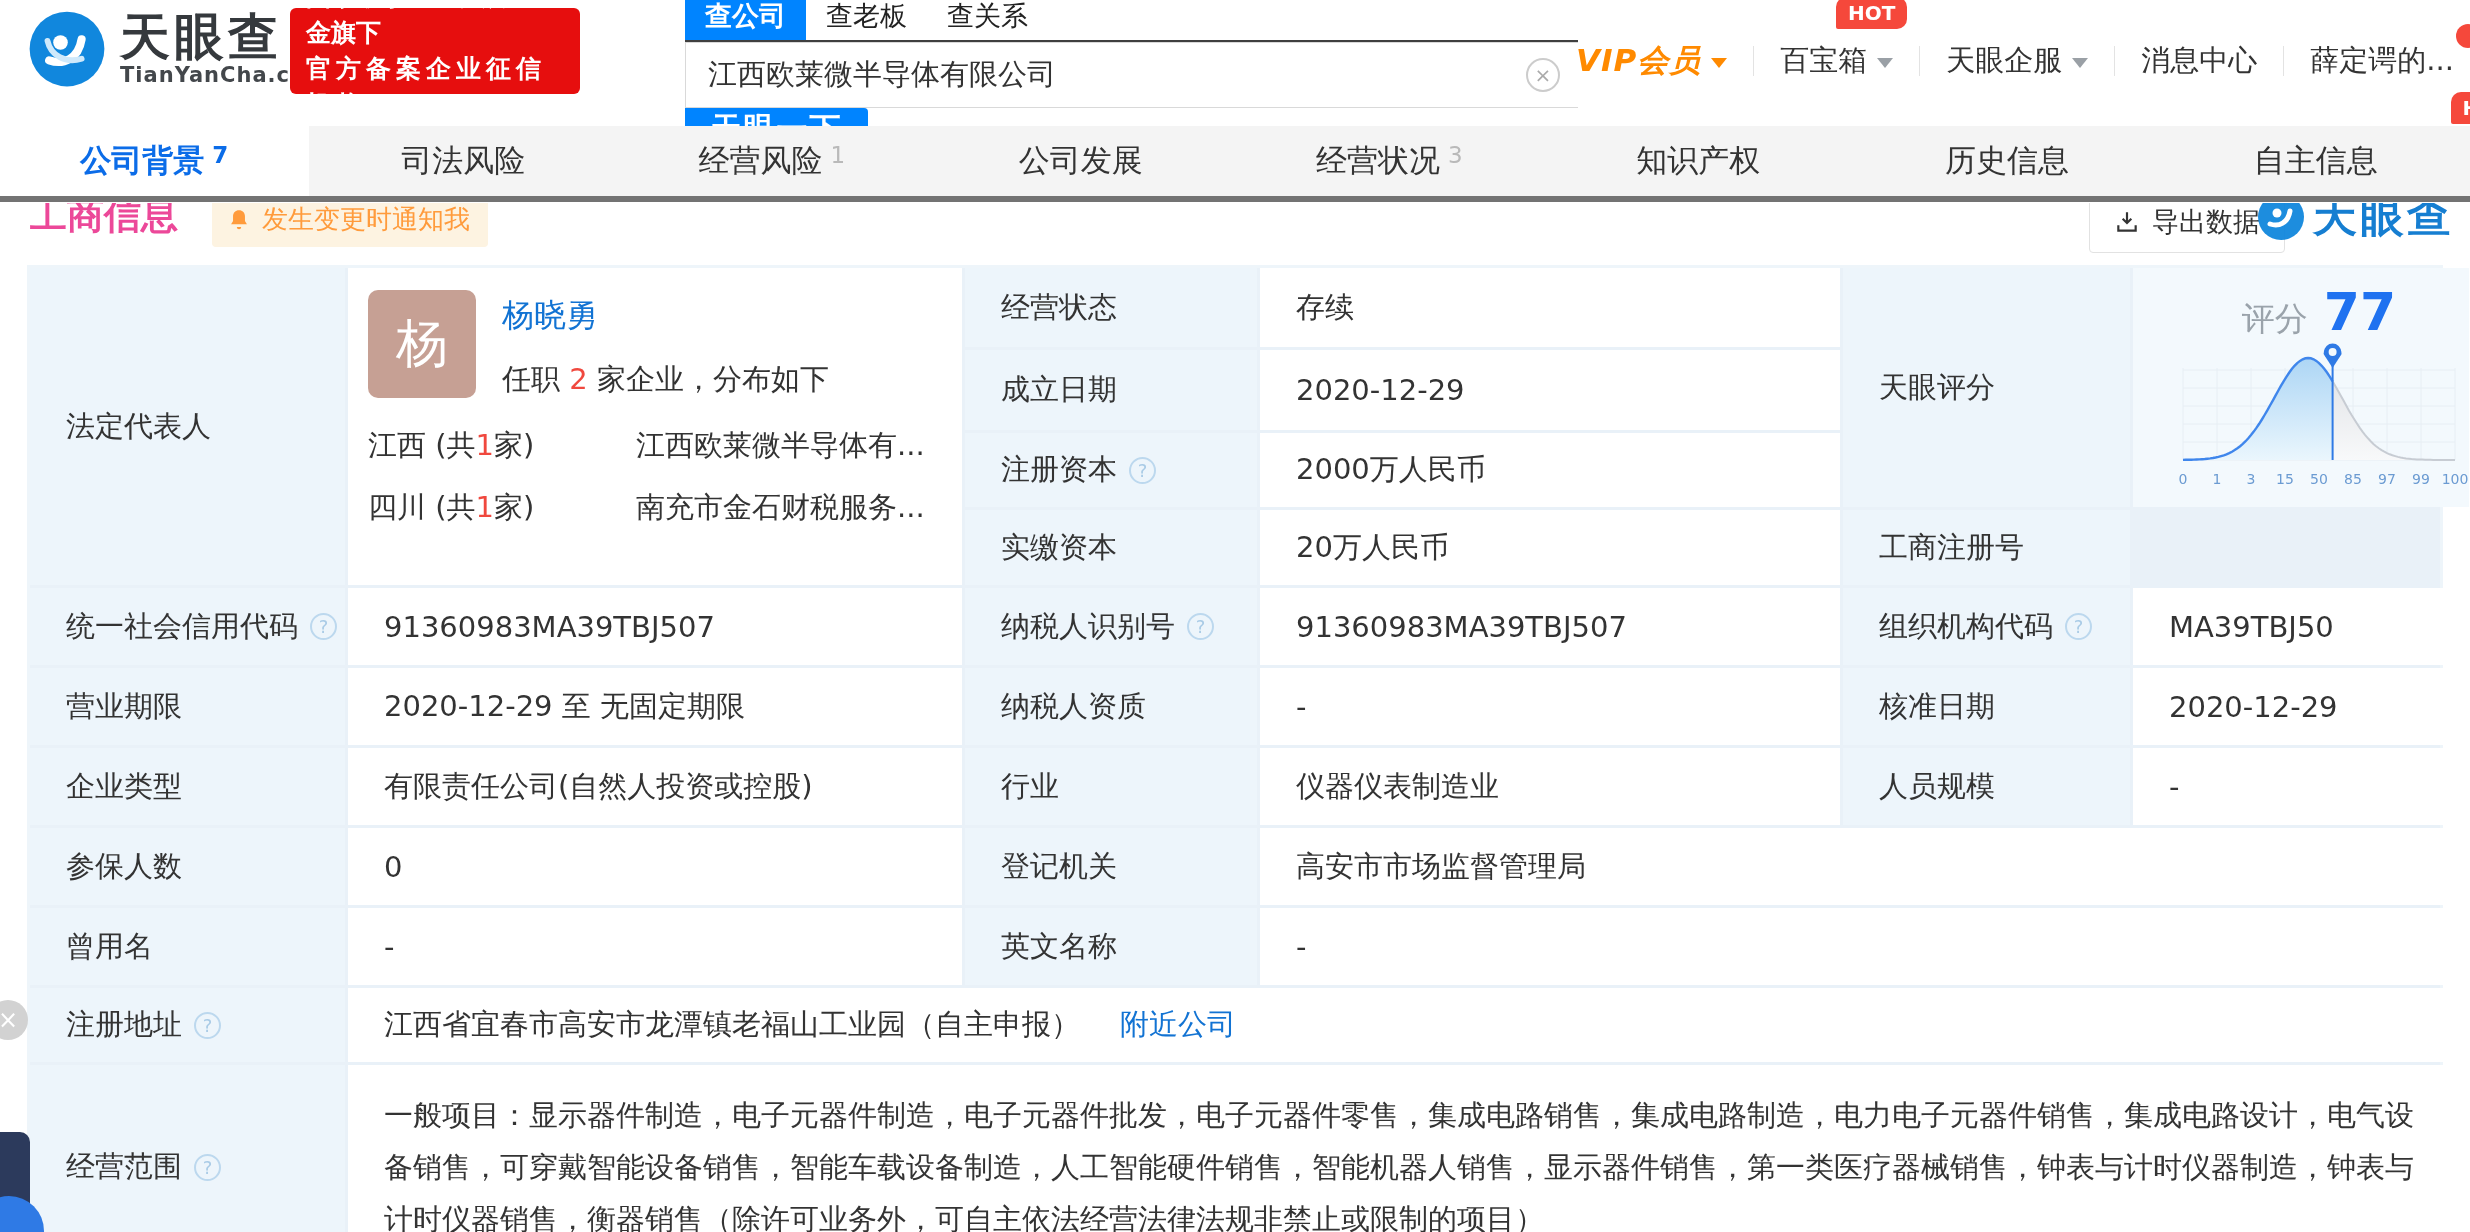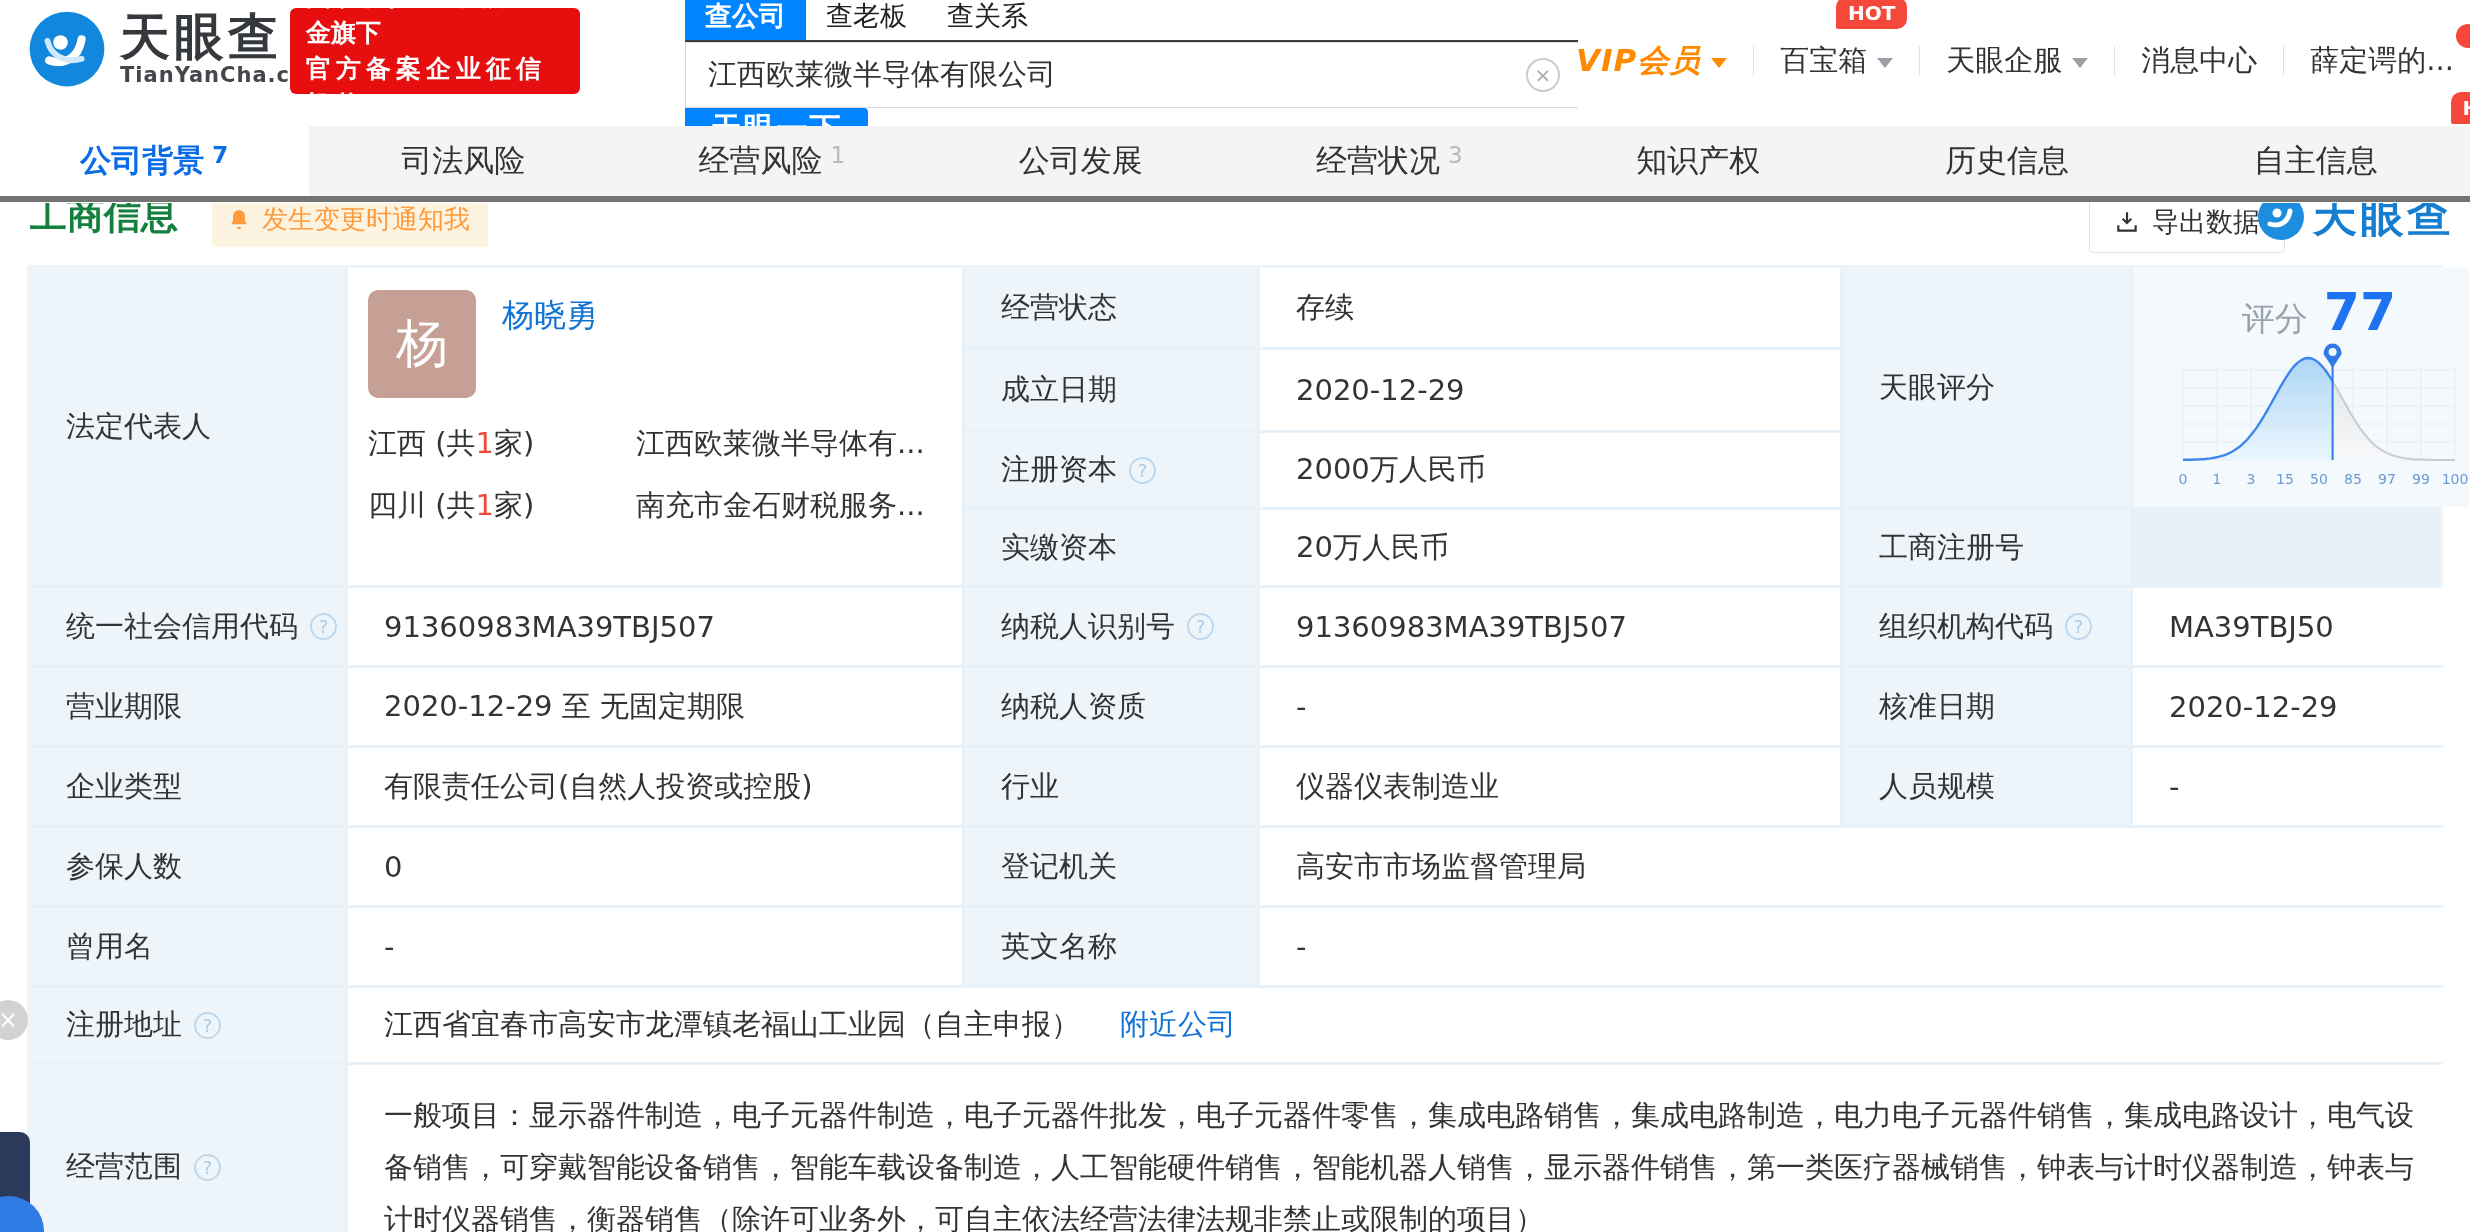--- a/index.html
+++ b/index.html
@@ -52,21 +52,21 @@
   .nav { position:absolute; top:126px; left:0; width:2470px; height:76px; background:#f4f4f4;
     display:flex; border-bottom:6px solid #737373;justify-content:center; }
   .ntab { width:308.75px; display:flex; align-items:center; justify-content:center; font-size:31px;
     color:#333; cursor:pointer; position:relative; }
   .ntab.active { background:#fff; color:#0b6ce8; font-weight:bold; }
   .ncount { font-size:23px; color:#b9b9b9; margin-left:8px; position:relative; top:-6px; }
   .ntab.active .ncount { color:#0b6ce8; }
 
   
   .section-head { position:absolute; top:203px; left:0; width:2470px; height:62px; overflow:hidden; background:#fff; }
-  .sec-title { position:absolute; left:30px; top:-12px; font-size:37px; font-weight:bold; color:#15803d; }
+  .sec-title { position:absolute; left:30px; top:-12px; font-size:37px; font-weight:bold; color:#ec4899; }
   .notify-badge { position:absolute; left:212px; top:-10px; background:#fdf3e1; color:#ff9b3c;
     font-size:26px; padding:9px 18px 10px 14px; border-radius:4px; display:flex; align-items:center; cursor:pointer; }
   .notify-badge svg { margin-right:10px; }
   .export-btn { position:absolute; right:185px; top:-12px; border:1px solid #e2e2e2; border-radius:4px;
     background:#fff; font-size:27px; color:#333; padding:12px 24px; display:flex; align-items:center;
     cursor:pointer; }
   .export-btn svg { margin-right:12px; }
   .watermark { position:absolute; right:16px; top:-16px; display:flex; align-items:center; opacity:.95; }
   .watermark .wm-text { font-size:44px; font-weight:bold; color:#0a78cf; letter-spacing:3px; margin-left:8px; }
 
@@ -240,20 +240,25 @@
   <div class="info-table">
 
     <div class="lbl" style="grid-area:1/1/5/2">
       <span>法定代表人</span>
     </div>
     <div class="val rep" style="grid-area:1/2/5/3">
       <div class="rep-topline">
         <div class="avatar">杨</div>
         <div class="rep-meta">
           <div class="rep-name">杨晓勇</div>
+          <div class="rep-ten">
+            <span>任职</span>
+            <span class="red">2</span>
+            <span>家企业，分布如下</span>
+          </div>
         </div>
       </div>
       <div class="rep-dist">
         <div class="dist-row">
           <div class="dist-region">
             <span>江西 (共</span><span class="red">1</span><span>家)</span>
           </div>
           <div class="dist-co">江西欧莱微半导体有...</div>
         </div>
         <div class="dist-row">

